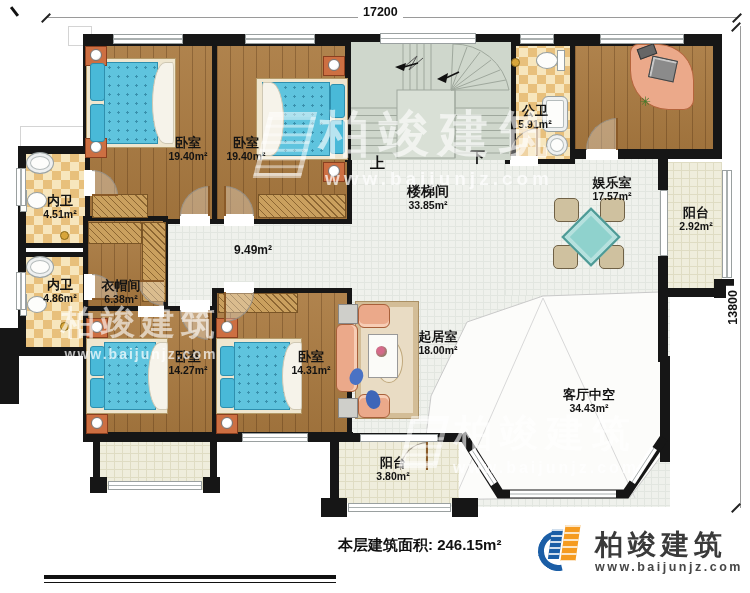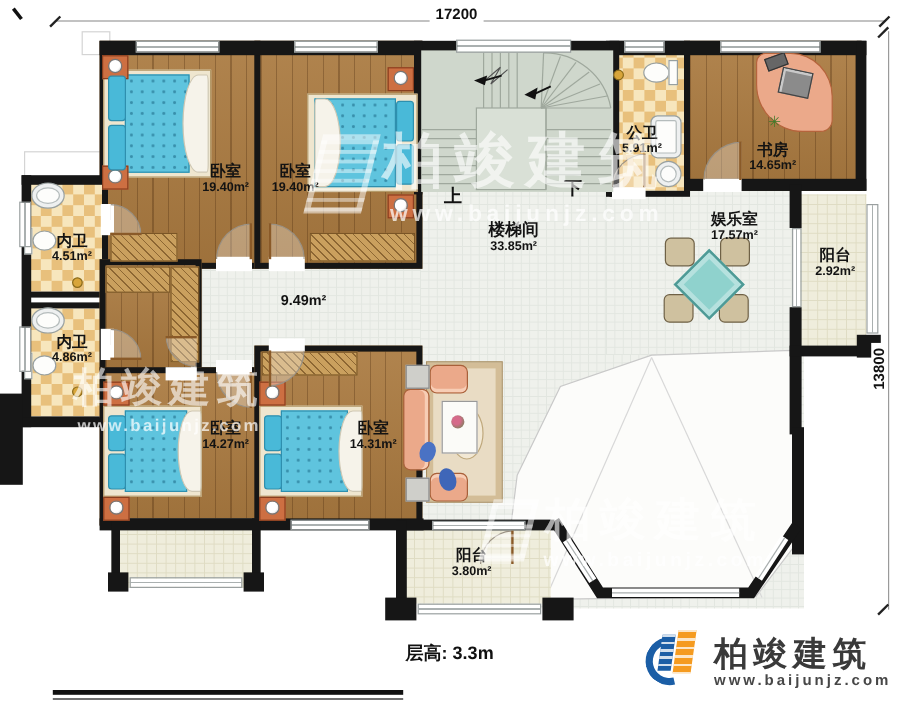--- a/index.html
+++ b/index.html
@@ -321,50 +321,58 @@
       <span class="ra">19.40m²</span>
   </div>
   <div class="rlabel" style="left:382px;top:184px;width:92px;">
     <span class="rn" style="font-size:14px;">楼梯间</span>
       <span class="ra">33.85m²</span>
   </div>
   <div class="rlabel" style="left:504px;top:104px;width:62px;">
     <span class="rn">公卫</span>
       <span class="ra">5.91m²</span>
   </div>
-  <div class="rlabel" style="left:604px;top:118px;width:80px;">
-    <span class="rn">书房</span>
-      <span class="ra">14.65m²</span>
-  </div>
   <div class="rlabel" style="left:570px;top:176px;width:84px;">
     <span class="rn">娱乐室</span>
       <span class="ra">17.57m²</span>
   </div>
   <div class="rlabel" style="left:664px;top:206px;width:64px;">
     <span class="rn">阳台</span>
       <span class="ra">2.92m²</span>
   </div>
   <div class="rlabel" style="left:32px;top:194px;width:56px;">
     <span class="rn">内卫</span>
       <span class="ra">4.51m²</span>
   </div>
   <div class="rlabel" style="left:32px;top:278px;width:56px;">
     <span class="rn">内卫</span>
       <span class="ra">4.86m²</span>
   </div>
+  <div class="rlabel" style="left:84px;top:279px;width:74px;">
+    <span class="rn">衣帽间</span>
+      <span class="ra">6.38m²</span>
+  </div>
   <div class="rlabel" style="left:220px;top:244px;width:66px;">
     <span class="ra" style="font-size:12px;">9.49m²</span>
   </div>
   <div class="rlabel" style="left:150px;top:350px;width:76px;">
     <span class="rn">卧室</span>
       <span class="ra">14.27m²</span>
   </div>
   <div class="rlabel" style="left:272px;top:350px;width:78px;">
     <span class="rn">卧室</span>
       <span class="ra">14.31m²</span>
+  </div>
+  <div class="rlabel" style="left:398px;top:330px;width:80px;">
+    <span class="rn">起居室</span>
+      <span class="ra">18.00m²</span>
+  </div>
+  <div class="rlabel" style="left:542px;top:388px;width:94px;">
+    <span class="rn">客厅中空</span>
+      <span class="ra">34.43m²</span>
   </div>
   <div class="rlabel" style="left:352px;top:456px;width:82px;">
     <span class="rn">阳台</span>
       <span class="ra">3.80m²</span>
   </div>
   <div class="stairdir" style="left:370px;top:154px;">上</div>
   <div class="stairdir" style="left:470px;top:148px;">下</div>
 
   <div class="wm" style="left:160px;top:86px;width:500px;height:118px;">
     <div class="wmglyph"></div>
@@ -392,21 +400,21 @@
   <div class="dimtick" style="left:736px;top:12px;"></div>
   <div class="dimtext" style="left:358px;top:5px;">17200</div>
   <div class="dimline" style="left:740px;top:26px;width:1px;height:482px;"></div>
   <div class="dimtick" style="left:735px;top:21px;"></div>
   <div class="dimtick" style="left:735px;top:502px;"></div>
   <div class="dimtextv" style="left:726px;top:286px;">13800</div>
 
   <div id="titleblock">
     <div class="underline"></div>
     <div class="tinfo">
-      <div><span>层高:</span> <span>3.3m</span></div>
+      <div><span>本层建筑面积:</span> <span>246.15m²</span></div>
     </div>
     <div id="brand">
       <div class="bicon">
         <div class="bswoosh"></div>
         <div class="btower-b"></div>
         <div class="btower-o"></div>
       </div>
       <div>
         <div class="bname">柏竣建筑</div>
         <div class="burl">www.baijunjz.com</div>

